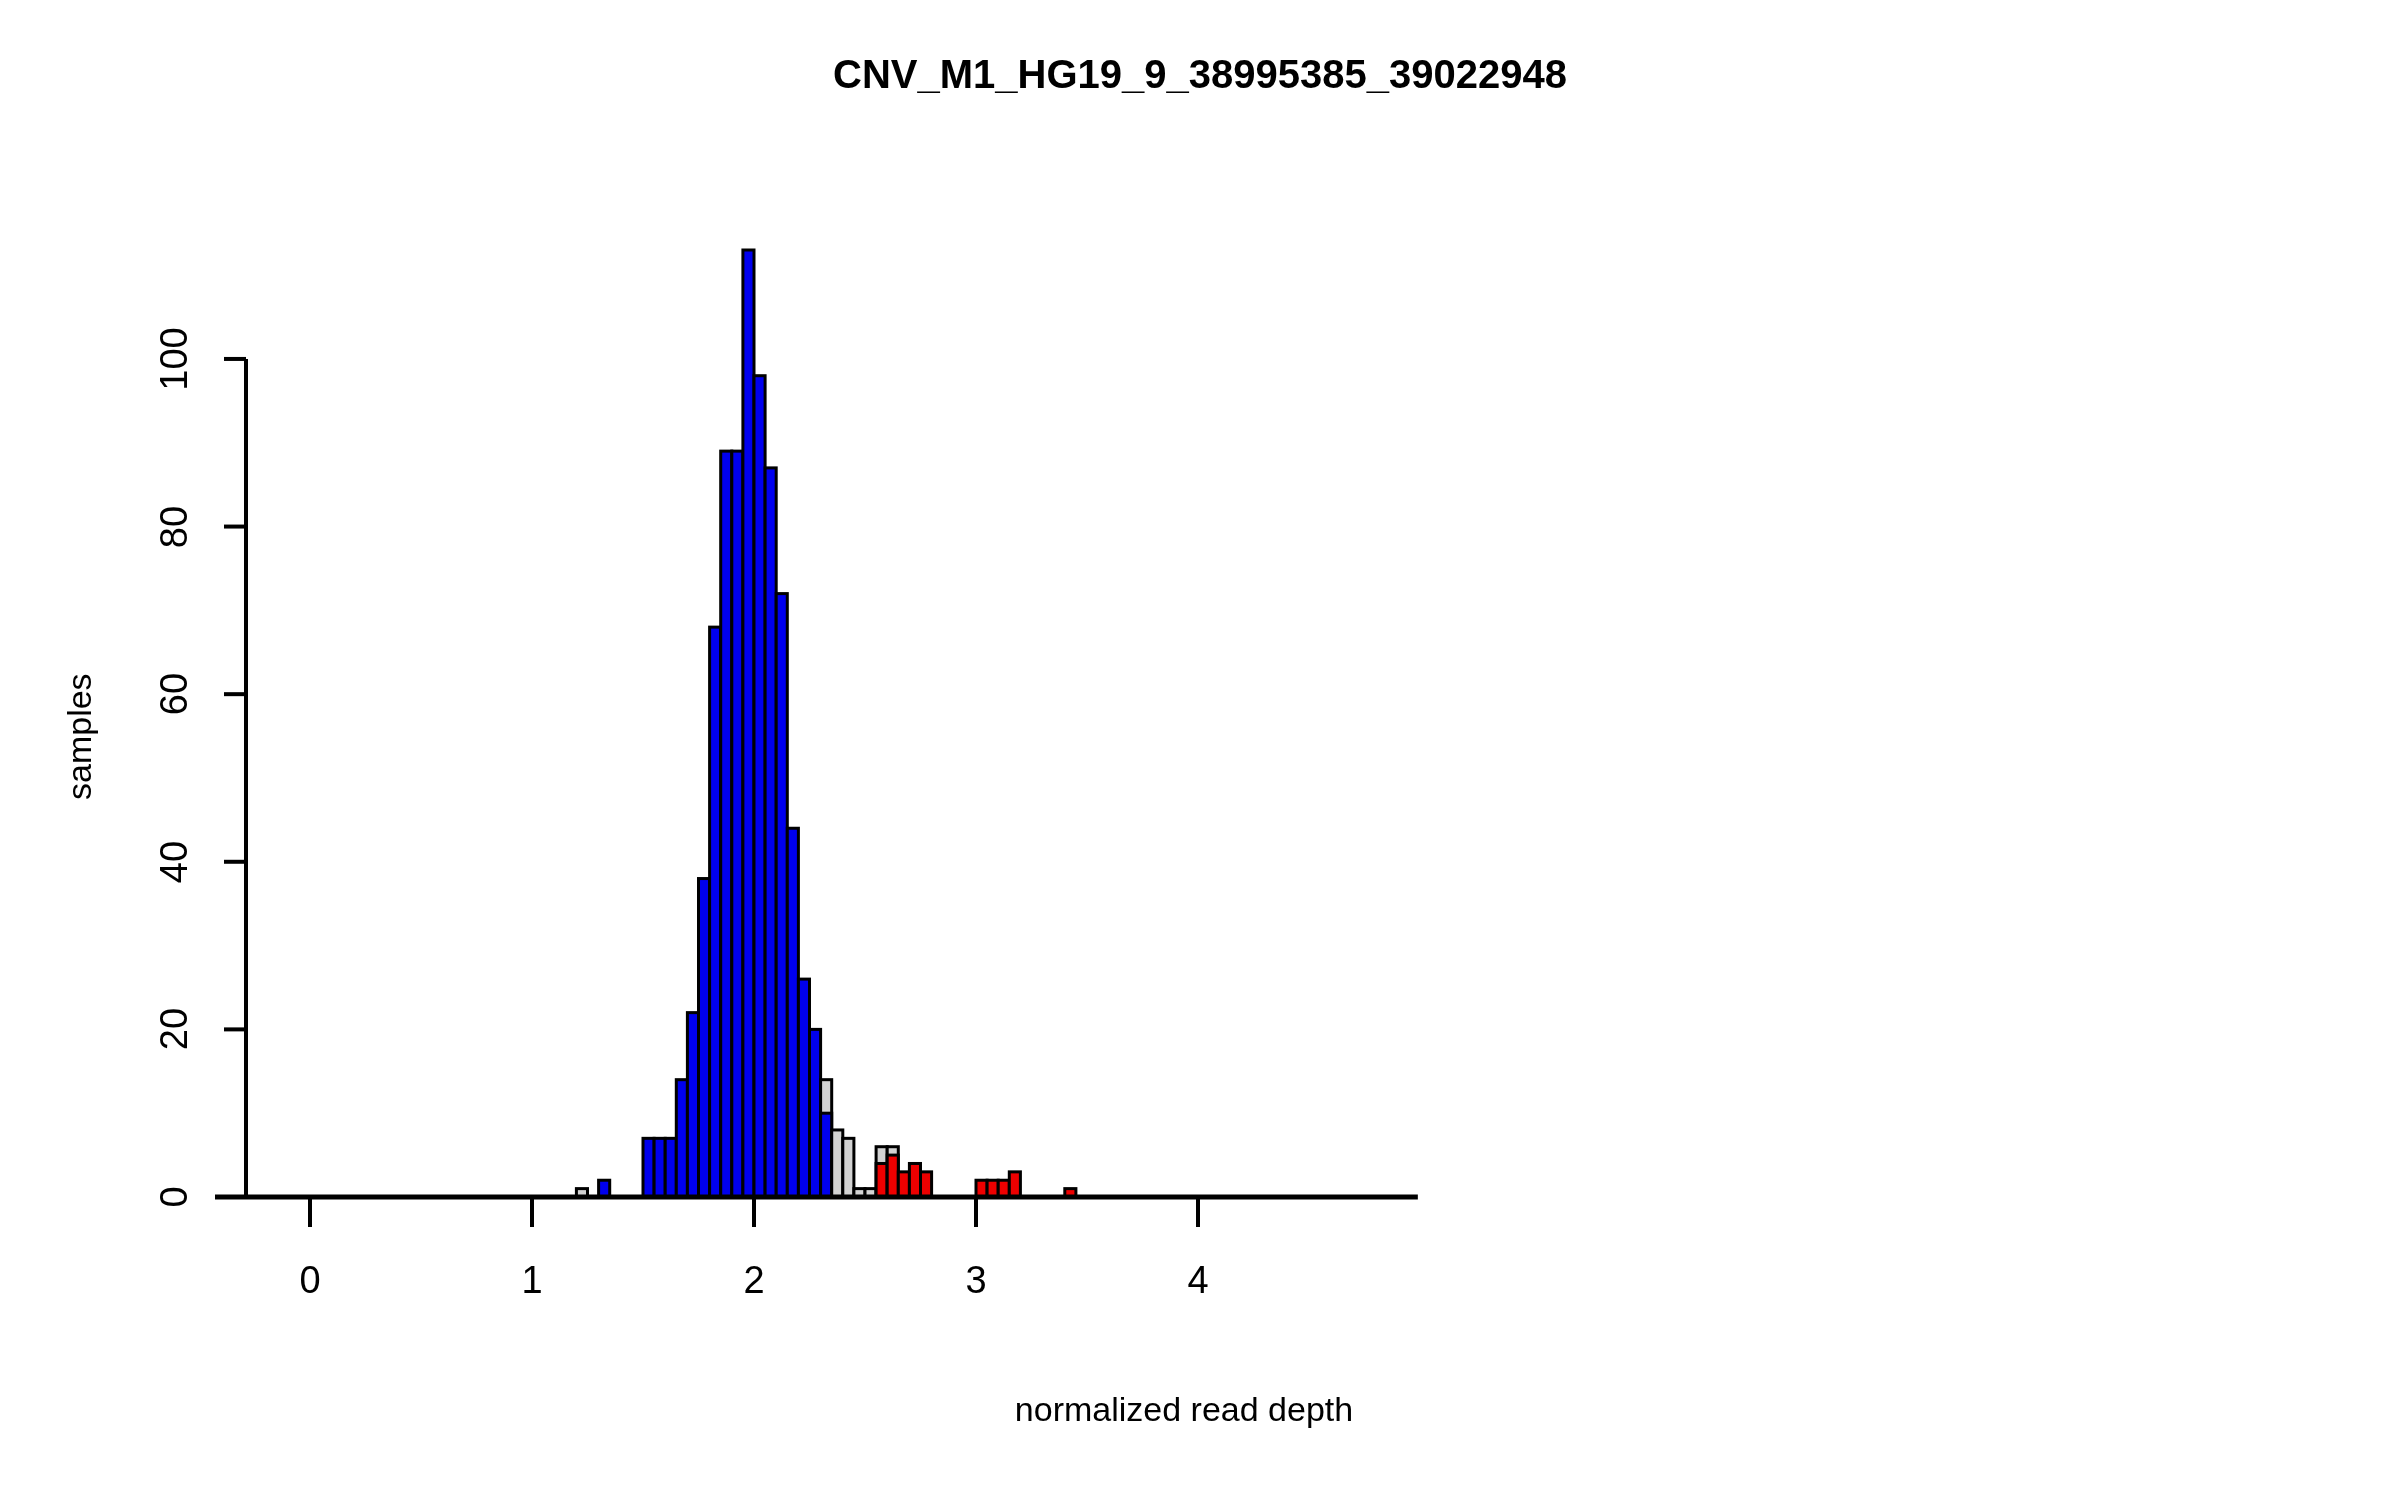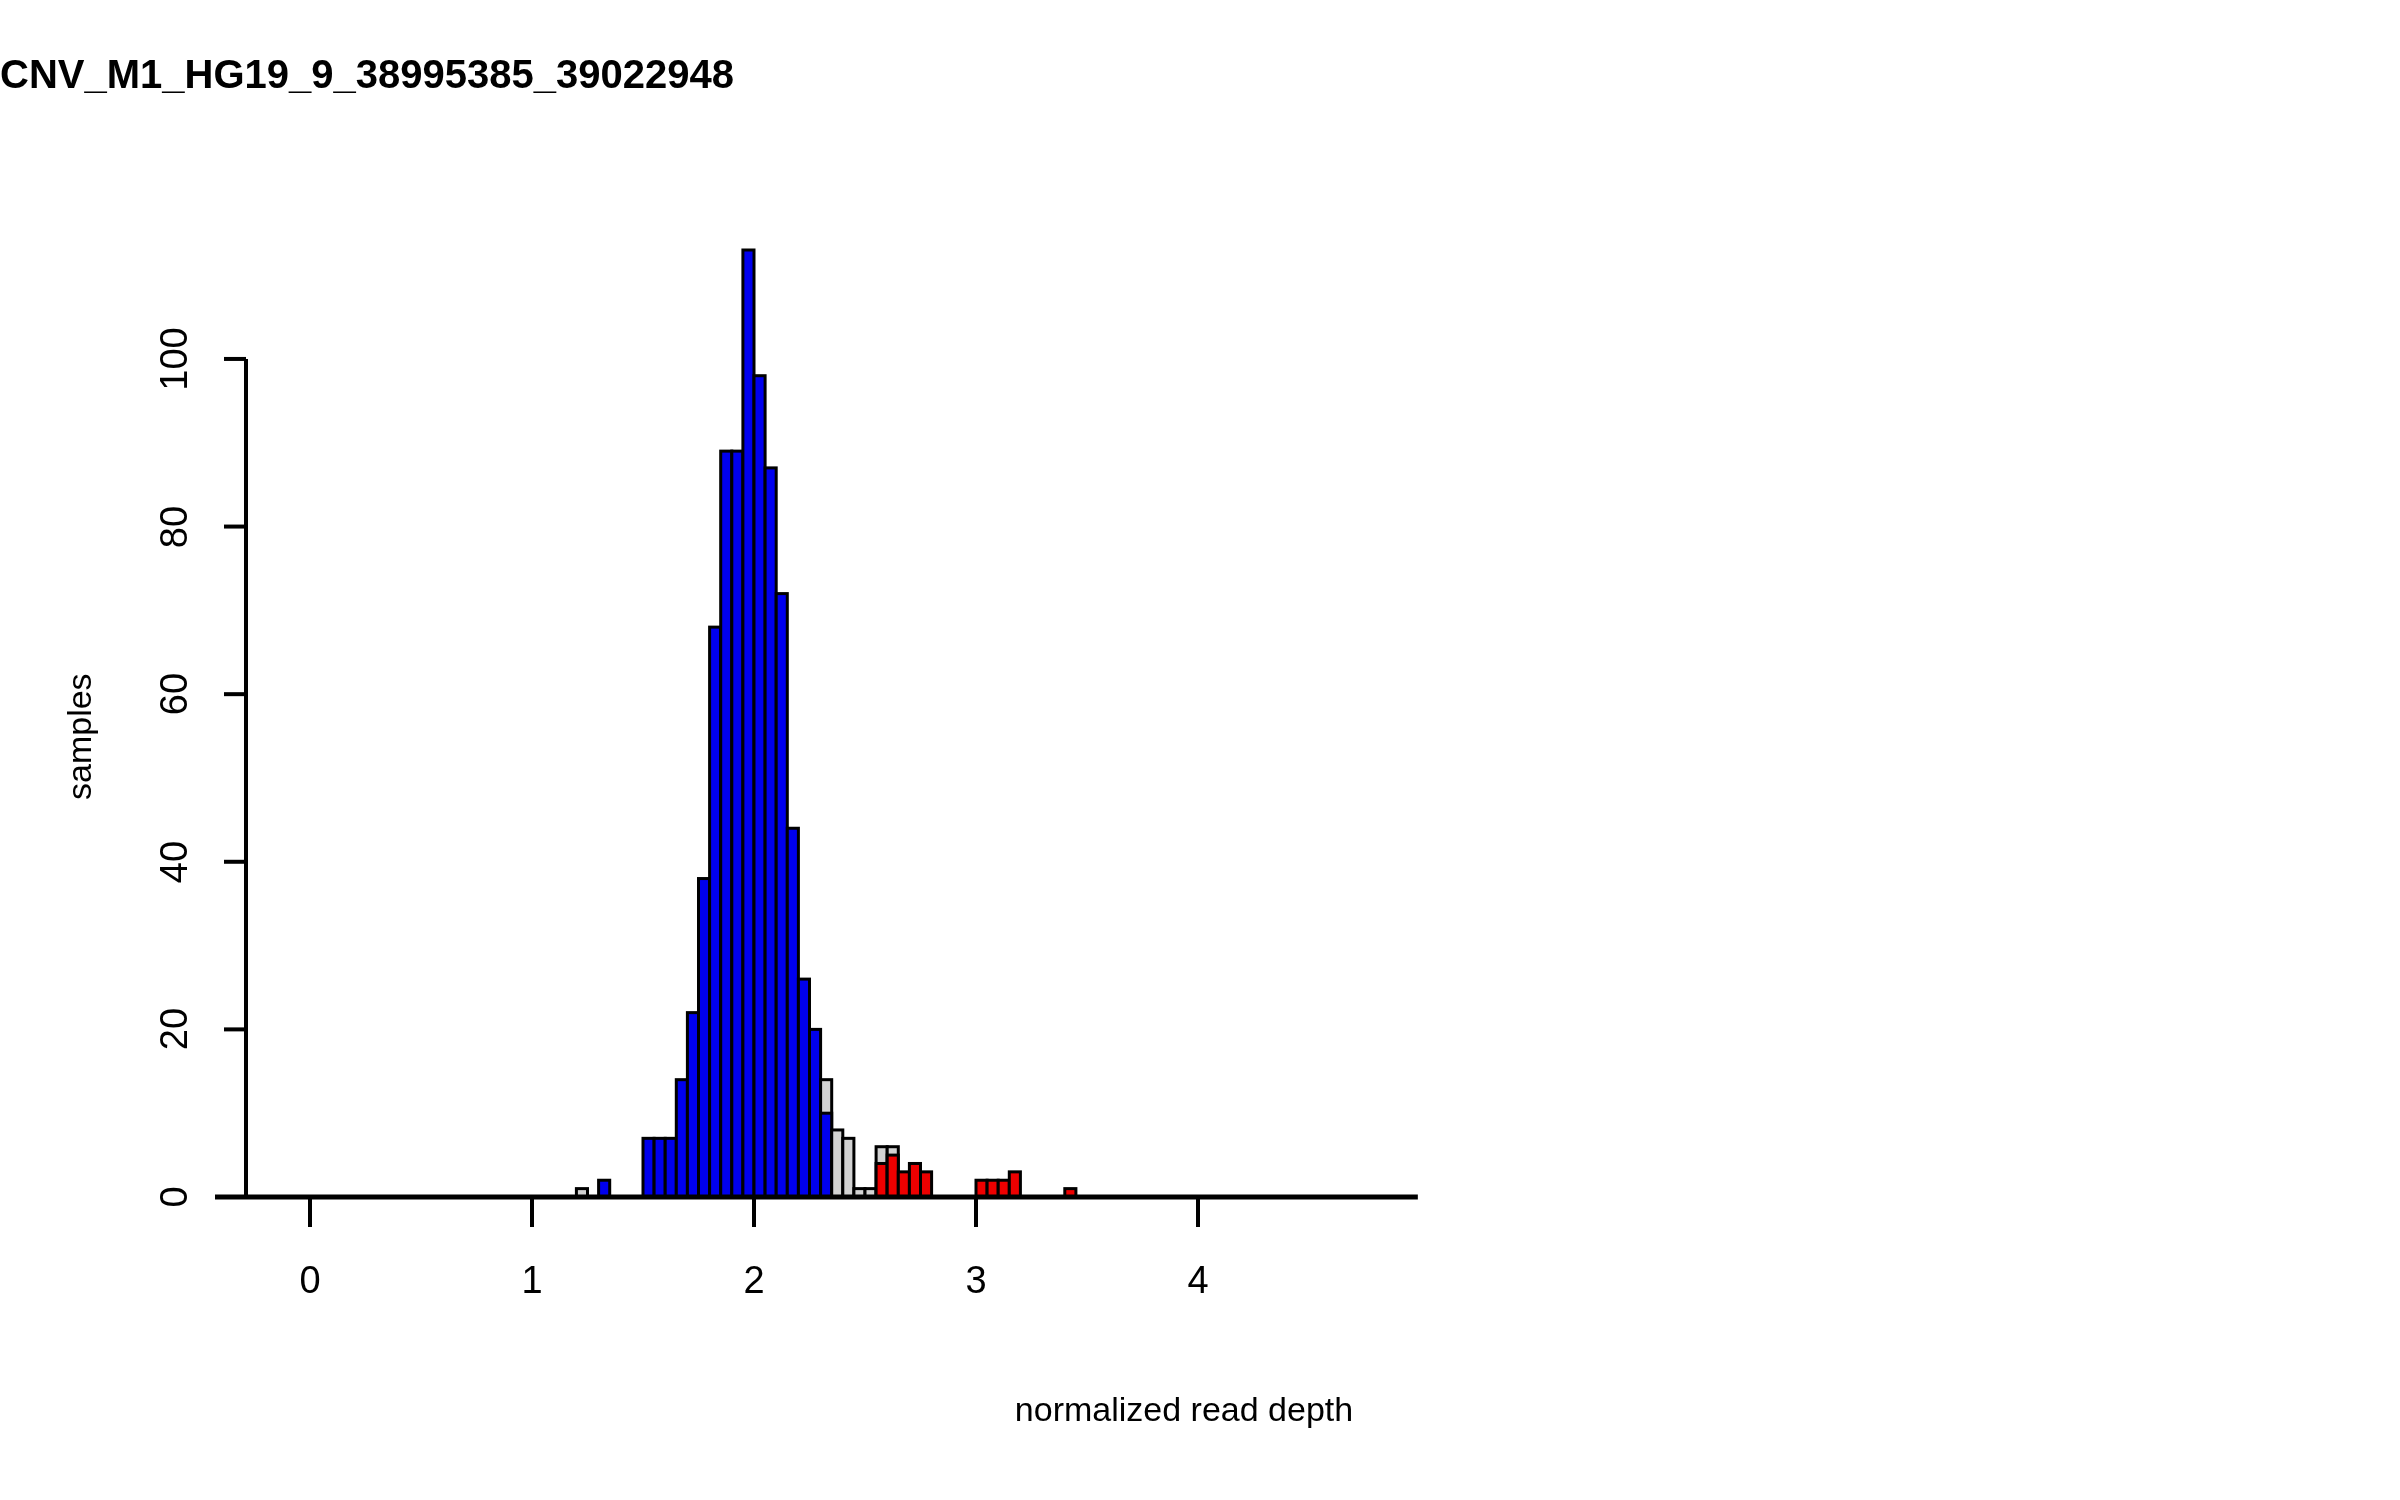--- a/index.html
+++ b/index.html
@@ -1,20 +1,20 @@
 <!DOCTYPE html>
 <html><head>
 <meta charset="utf-8">
 <title>CNV histogram</title>
 <style>
   html,body{margin:0;padding:0;background:#ffffff;}
   body{width:2400px;height:1500px;font-family:"Liberation Sans",sans-serif;color:#000;overflow:hidden;}
   #root{position:relative;width:2400px;height:1500px;background:#fff;}
 
-  .title-block{position:absolute;left:0;top:48px;width:2400px;}
+  .title-block{position:absolute;left:0;top:48px;width:2400px;text-align:center;}
   .title-line{font-family:"Liberation Sans",sans-serif;font-weight:bold;font-size:40px;line-height:52px;letter-spacing:0px;white-space:pre;}
 
   
   #plot{position:absolute;left:0;top:0;width:2400px;height:1500px;}
   svg#canvas{position:absolute;left:0;top:0;width:2400px;height:1500px;display:block;}
 
   .axis-title-x{position:absolute;width:2368px;text-align:center;top:1390px;left:0;font-size:34px;}
   .axis-title-y{position:absolute;transform:rotate(-90deg);transform-origin:left top;font-size:34px;white-space:nowrap;}
 
   .tick-label-x{position:absolute;font-size:38px;text-align:center;transform:translateX(-50%);}

